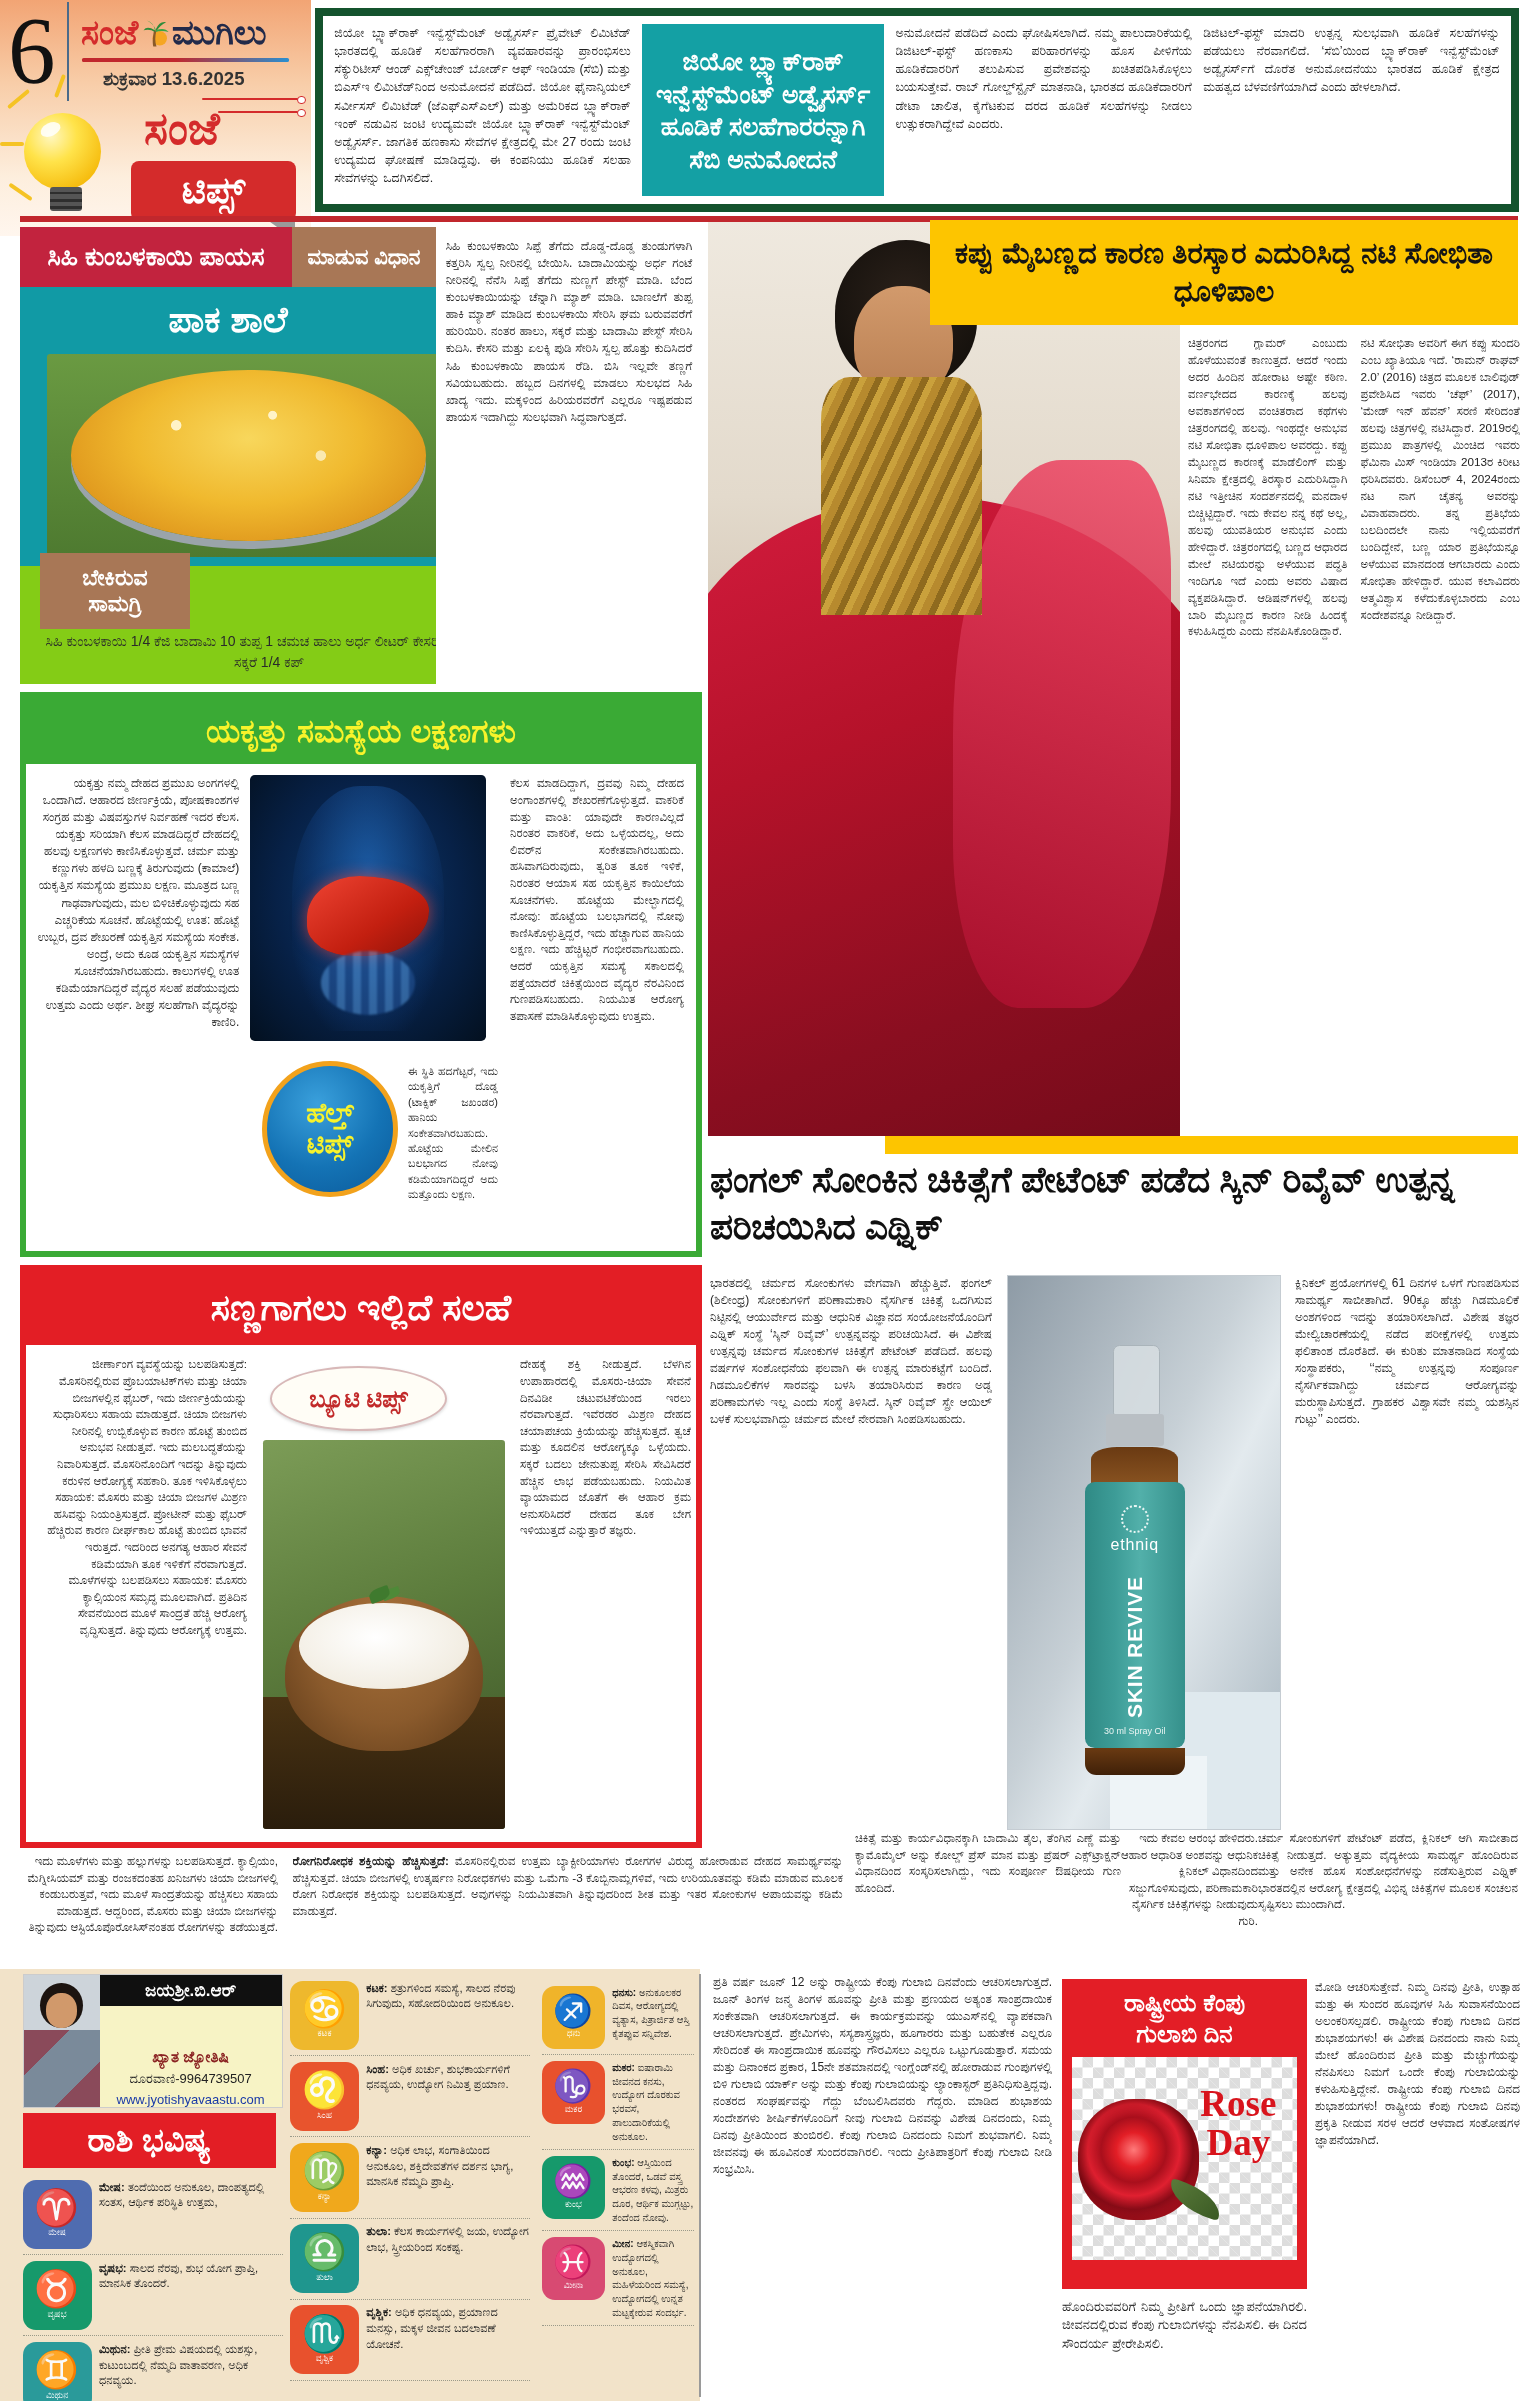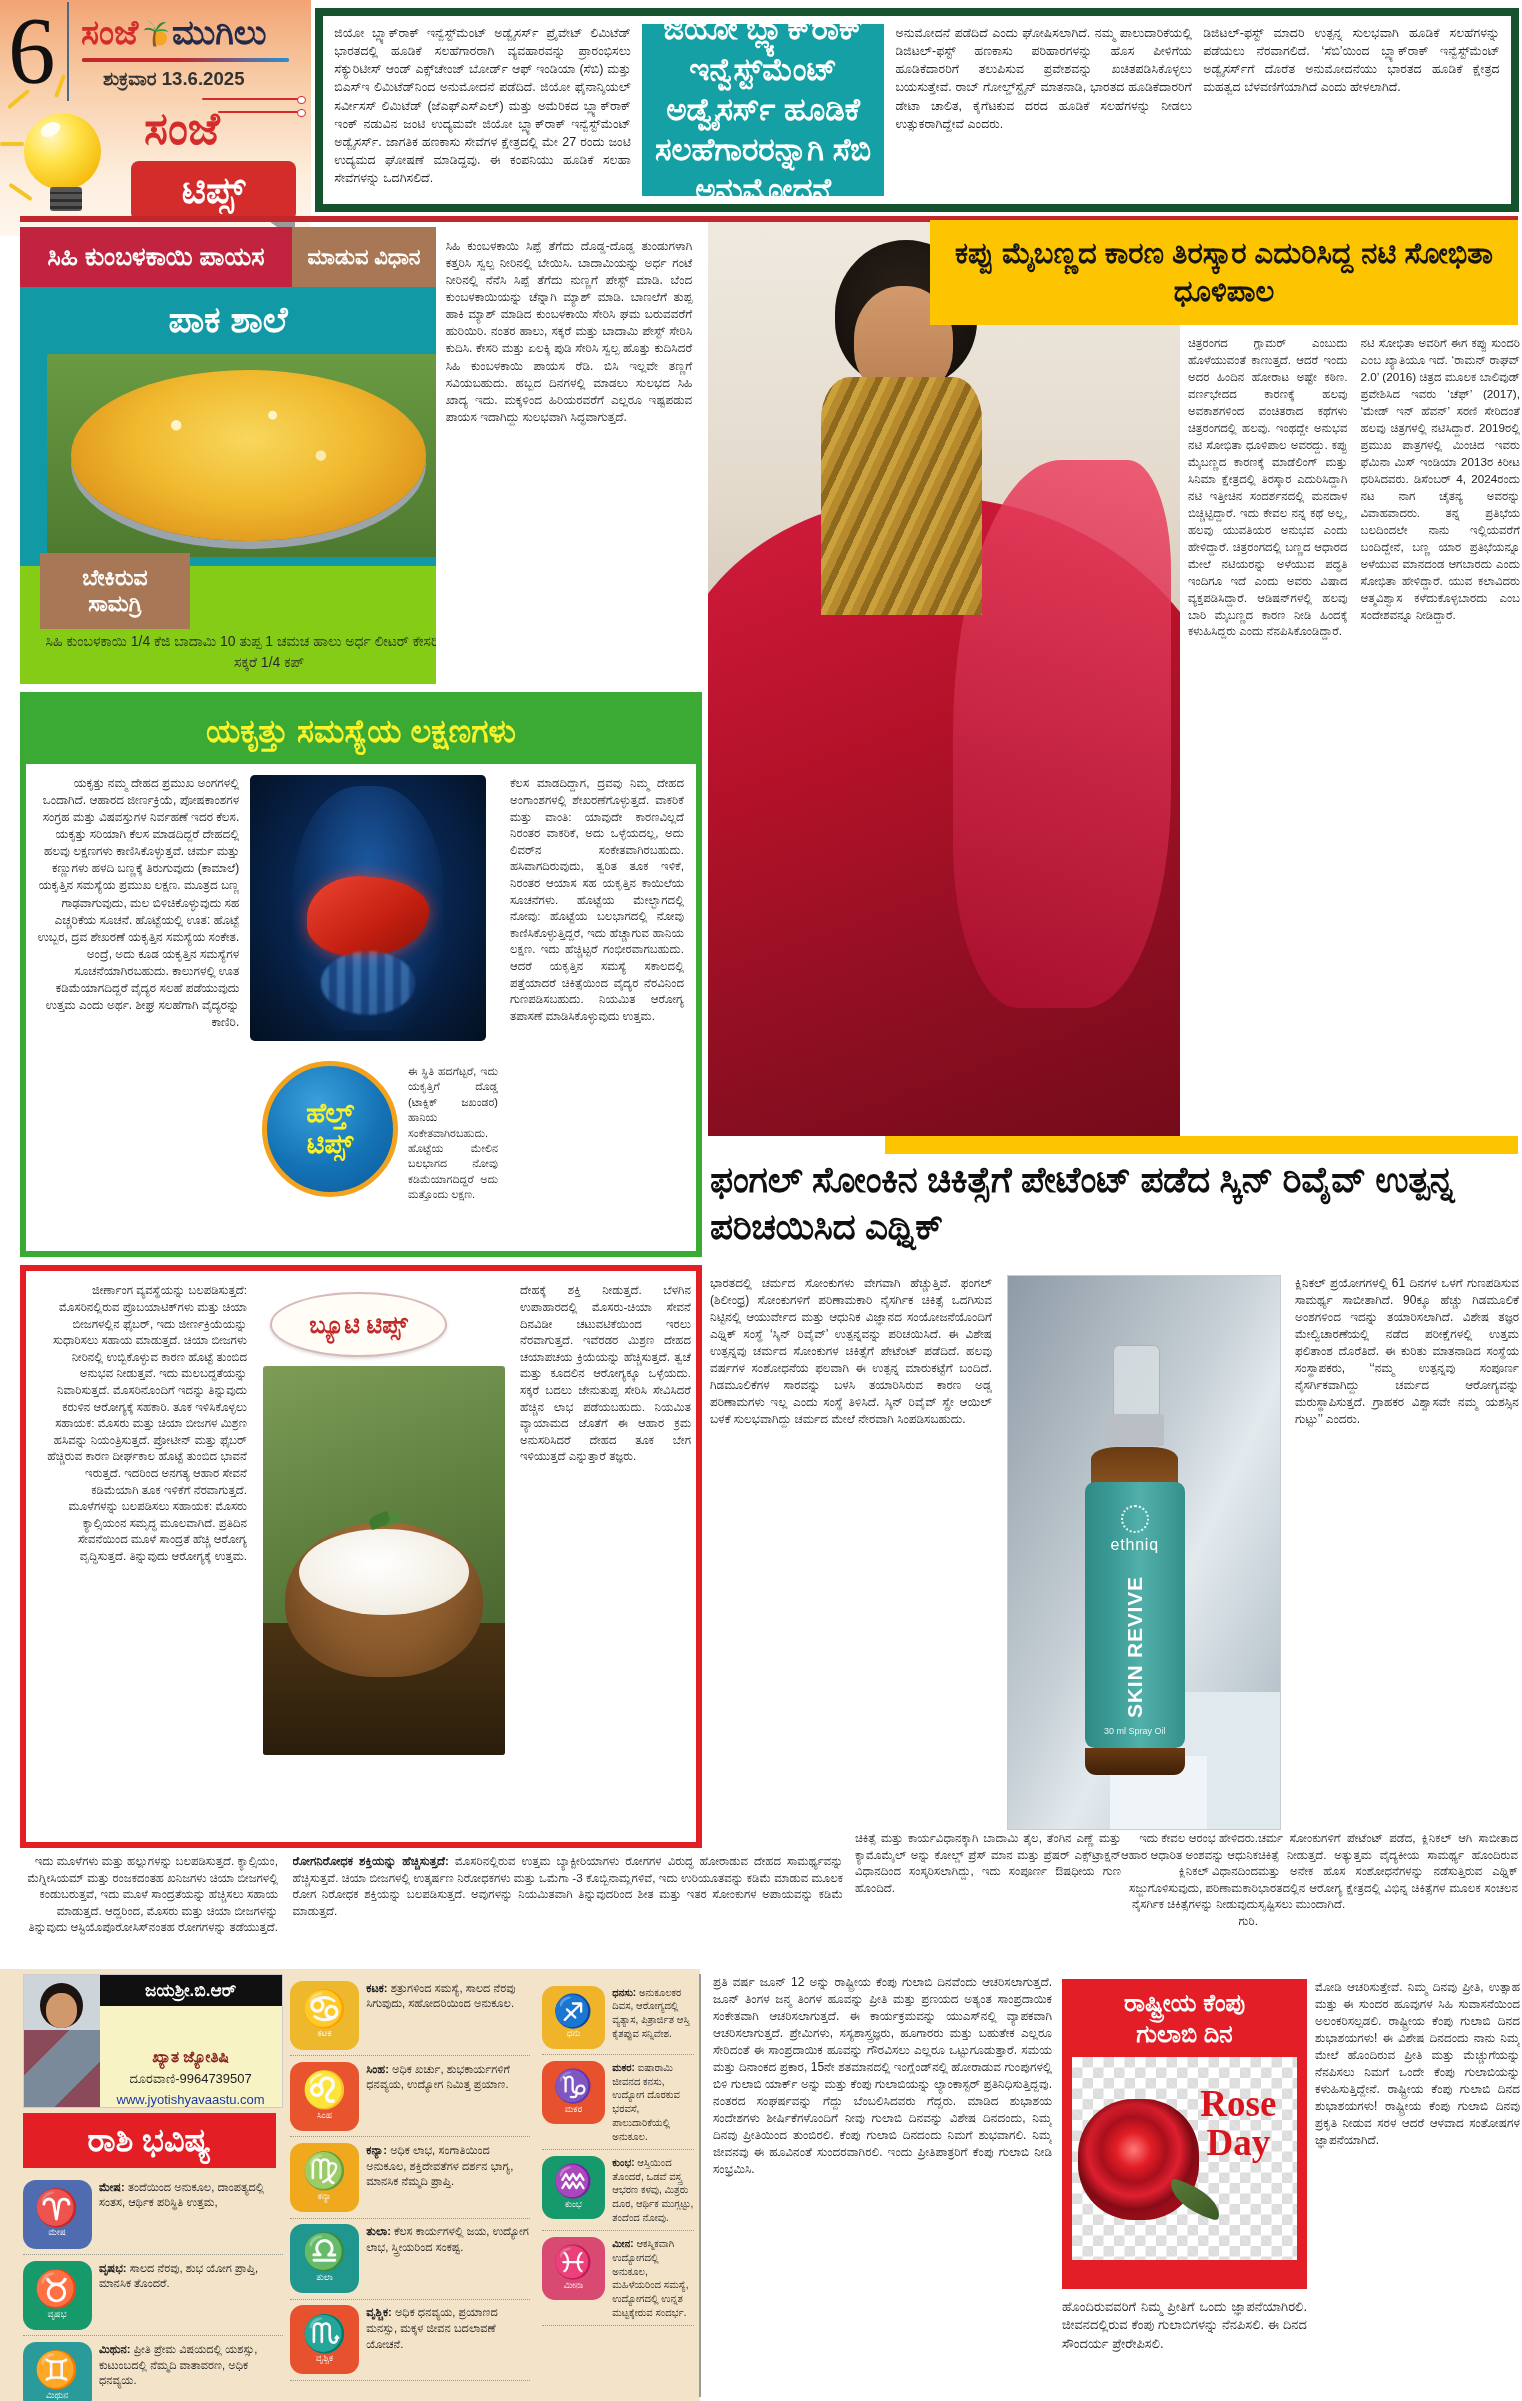--- a/index.html
+++ b/index.html
@@ -35,21 +35,21 @@
   #logo-tips-box{left:131px;top:161px;width:165px;height:60px;background:#d42b2b;border-radius:8px;
     color:#fff;font-size:37px;font-weight:bold;display:flex;align-items:center;justify-content:center;}
   #logo-tips-tail{left:266px;top:219px;width:0;height:0;border-left:29px solid transparent;
     border-top:21px solid #9a9a9a;}
 
   
   #top-article{left:315px;top:8px;width:1204px;height:204px;border:8px solid #14532d;background:#fff;
     display:flex;gap:11.3px;padding:8px 11.3px;box-sizing:border-box;}
   #top-article .col{flex:1.2;font-size:12.5px;line-height:1.45;text-align:justify;overflow:hidden;}
   #top-headline-box{width:242px;flex:none;background:#14a0a4;color:#fff;display:flex;align-items:center;
-    justify-content:center;text-align:center;font-weight:bold;font-size:31px;line-height:1.3;padding:6.5px 11.3px;box-sizing:border-box;}
+    justify-content:center;text-align:center;font-weight:bold;font-size:25px;line-height:1.3;padding:6.5px 11.3px;box-sizing:border-box;}
 
   #red-rule{left:20px;top:216px;width:1498px;height:5.6px;background:#c1272d;}
 
   
   #recipe{left:20px;top:227px;width:682px;height:457px;background:#fff;}
   #recipe-title{left:0;top:0;width:272px;height:60px;background:#c2233e;color:#fff;font-size:25px;
     font-weight:bold;display:flex;align-items:center;justify-content:center;}
   #recipe-method-band{left:272px;top:0;width:144px;height:60px;background:#a87756;color:#fff;font-size:21px;
     font-weight:bold;display:flex;align-items:center;justify-content:center;}
   #recipe-left{left:0;top:60px;width:416px;height:397px;background:#119aa5;}
@@ -293,20 +293,21 @@
       <div class="abs" id="tip-circle">
         <div class="tl">ಹೆಲ್ತ್</div>
         <div class="tl">ಟಿಪ್ಸ್</div>
       </div>
       <div class="abs" id="liver-mid-text">ಈ ಸ್ಥಿತಿ ಹದಗೆಟ್ಟರೆ, ಇದು ಯಕೃತ್ತಿಗೆ ದೊಡ್ಡ (ಟಾಕ್ಸಿಕ್ ಜಖಂಡರ) ಹಾನಿಯ ಸಂಕೇತವಾಗಿರಬಹುದು. ಹೊಟ್ಟೆಯ ಮೇಲಿನ ಬಲಭಾಗದ ನೋವು ಕಡಿಮೆಯಾಗದಿದ್ದರೆ ಅದು ಮತ್ತೊಂದು ಲಕ್ಷಣ.</div>
       <div class="abs txt" id="liver-col-right" style="font-size:11.7px;">ಕೆಲಸ ಮಾಡದಿದ್ದಾಗ, ದ್ರವವು ನಿಮ್ಮ ದೇಹದ ಅಂಗಾಂಶಗಳಲ್ಲಿ ಶೇಖರಣೆಗೊಳ್ಳುತ್ತದೆ. ವಾಕರಿಕೆ ಮತ್ತು ವಾಂತಿ: ಯಾವುದೇ ಕಾರಣವಿಲ್ಲದೆ ನಿರಂತರ ವಾಕರಿಕೆ, ಅದು ಒಳ್ಳೆಯದಲ್ಲ, ಅದು ಲಿವರ್‌ನ ಸಂಕೇತವಾಗಿರಬಹುದು. ಹಸಿವಾಗದಿರುವುದು, ತ್ವರಿತ ತೂಕ ಇಳಿಕೆ, ನಿರಂತರ ಆಯಾಸ ಸಹ ಯಕೃತ್ತಿನ ಕಾಯಿಲೆಯ ಸೂಚನೆಗಳು. ಹೊಟ್ಟೆಯ ಮೇಲ್ಭಾಗದಲ್ಲಿ ನೋವು: ಹೊಟ್ಟೆಯ ಬಲಭಾಗದಲ್ಲಿ ನೋವು ಕಾಣಿಸಿಕೊಳ್ಳುತ್ತಿದ್ದರೆ, ಇದು ಹೆಚ್ಚಾಗುವ ಹಾನಿಯ ಲಕ್ಷಣ. ಇದು ಹೆಚ್ಚಿಟ್ಟರೆ ಗಂಭೀರವಾಗಬಹುದು. ಆದರೆ ಯಕೃತ್ತಿನ ಸಮಸ್ಯೆ ಸಕಾಲದಲ್ಲಿ ಪತ್ತೆಯಾದರೆ ಚಿಕಿತ್ಸೆಯಿಂದ ವೈದ್ಯರ ನೆರವಿನಿಂದ ಗುಣಪಡಿಸಬಹುದು. ನಿಯಮಿತ ಆರೋಗ್ಯ ತಪಾಸಣೆ ಮಾಡಿಸಿಕೊಳ್ಳುವುದು ಉತ್ತಮ.</div>
     </div>
   </div>
 
   <div class="abs" id="slim">
+    <div id="slim-title">ಸಣ್ಣಗಾಗಲು ಇಲ್ಲಿದೆ ಸಲಹೆ</div>
     <div id="slim-body">
       <div class="abs txt txt-r" id="slim-col-left" style="font-size:11.7px;">ಜೀರ್ಣಾಂಗ ವ್ಯವಸ್ಥೆಯನ್ನು ಬಲಪಡಿಸುತ್ತದೆ: ಮೊಸರಿನಲ್ಲಿರುವ ಪ್ರೊಬಯಾಟಿಕ್‌ಗಳು ಮತ್ತು ಚಿಯಾ ಬೀಜಗಳಲ್ಲಿನ ಫೈಬರ್, ಇದು ಜೀರ್ಣಕ್ರಿಯೆಯನ್ನು ಸುಧಾರಿಸಲು ಸಹಾಯ ಮಾಡುತ್ತದೆ. ಚಿಯಾ ಬೀಜಗಳು ನೀರಿನಲ್ಲಿ ಉಬ್ಬಿಕೊಳ್ಳುವ ಕಾರಣ ಹೊಟ್ಟೆ ತುಂಬಿದ ಅನುಭವ ನೀಡುತ್ತವೆ. ಇದು ಮಲಬದ್ಧತೆಯನ್ನು ನಿವಾರಿಸುತ್ತದೆ. ಮೊಸರಿನೊಂದಿಗೆ ಇದನ್ನು ತಿನ್ನುವುದು ಕರುಳಿನ ಆರೋಗ್ಯಕ್ಕೆ ಸಹಕಾರಿ. ತೂಕ ಇಳಿಸಿಕೊಳ್ಳಲು ಸಹಾಯಕ: ಮೊಸರು ಮತ್ತು ಚಿಯಾ ಬೀಜಗಳ ಮಿಶ್ರಣ ಹಸಿವನ್ನು ನಿಯಂತ್ರಿಸುತ್ತದೆ. ಪ್ರೋಟೀನ್ ಮತ್ತು ಫೈಬರ್ ಹೆಚ್ಚಿರುವ ಕಾರಣ ದೀರ್ಘಕಾಲ ಹೊಟ್ಟೆ ತುಂಬಿದ ಭಾವನೆ ಇರುತ್ತದೆ. ಇದರಿಂದ ಅನಗತ್ಯ ಆಹಾರ ಸೇವನೆ ಕಡಿಮೆಯಾಗಿ ತೂಕ ಇಳಿಕೆಗೆ ನೆರವಾಗುತ್ತದೆ. ಮೂಳೆಗಳನ್ನು ಬಲಪಡಿಸಲು ಸಹಾಯಕ: ಮೊಸರು ಕ್ಯಾಲ್ಸಿಯಂನ ಸಮೃದ್ಧ ಮೂಲವಾಗಿದೆ. ಪ್ರತಿದಿನ ಸೇವನೆಯಿಂದ ಮೂಳೆ ಸಾಂದ್ರತೆ ಹೆಚ್ಚಿ ಆರೋಗ್ಯ ವೃದ್ಧಿಸುತ್ತದೆ. ತಿನ್ನುವುದು ಆರೋಗ್ಯಕ್ಕೆ ಉತ್ತಮ.</div>
       <div class="abs" id="beauty-badge">ಬ್ಯೂಟಿ ಟಿಪ್ಸ್</div>
       <div class="abs" id="yogurt-img">
         <div id="yogurt-table"></div>
         <div id="yogurt-bowl"></div>
         <div id="yogurt-cream"></div>
         <div id="yogurt-mint"></div>
       </div>
       <div class="abs txt" id="slim-col-right" style="font-size:11.7px;">ದೇಹಕ್ಕೆ ಶಕ್ತಿ ನೀಡುತ್ತದೆ. ಬೆಳಗಿನ ಉಪಾಹಾರದಲ್ಲಿ ಮೊಸರು-ಚಿಯಾ ಸೇವನೆ ದಿನವಿಡೀ ಚಟುವಟಿಕೆಯಿಂದ ಇರಲು ನೆರವಾಗುತ್ತದೆ. ಇವೆರಡರ ಮಿಶ್ರಣ ದೇಹದ ಚಯಾಪಚಯ ಕ್ರಿಯೆಯನ್ನು ಹೆಚ್ಚಿಸುತ್ತದೆ. ತ್ವಚೆ ಮತ್ತು ಕೂದಲಿನ ಆರೋಗ್ಯಕ್ಕೂ ಒಳ್ಳೆಯದು. ಸಕ್ಕರೆ ಬದಲು ಜೇನುತುಪ್ಪ ಸೇರಿಸಿ ಸೇವಿಸಿದರೆ ಹೆಚ್ಚಿನ ಲಾಭ ಪಡೆಯಬಹುದು. ನಿಯಮಿತ ವ್ಯಾಯಾಮದ ಜೊತೆಗೆ ಈ ಆಹಾರ ಕ್ರಮ ಅನುಸರಿಸಿದರೆ ದೇಹದ ತೂಕ ಬೇಗ ಇಳಿಯುತ್ತದೆ ಎನ್ನುತ್ತಾರೆ ತಜ್ಞರು.</div>

